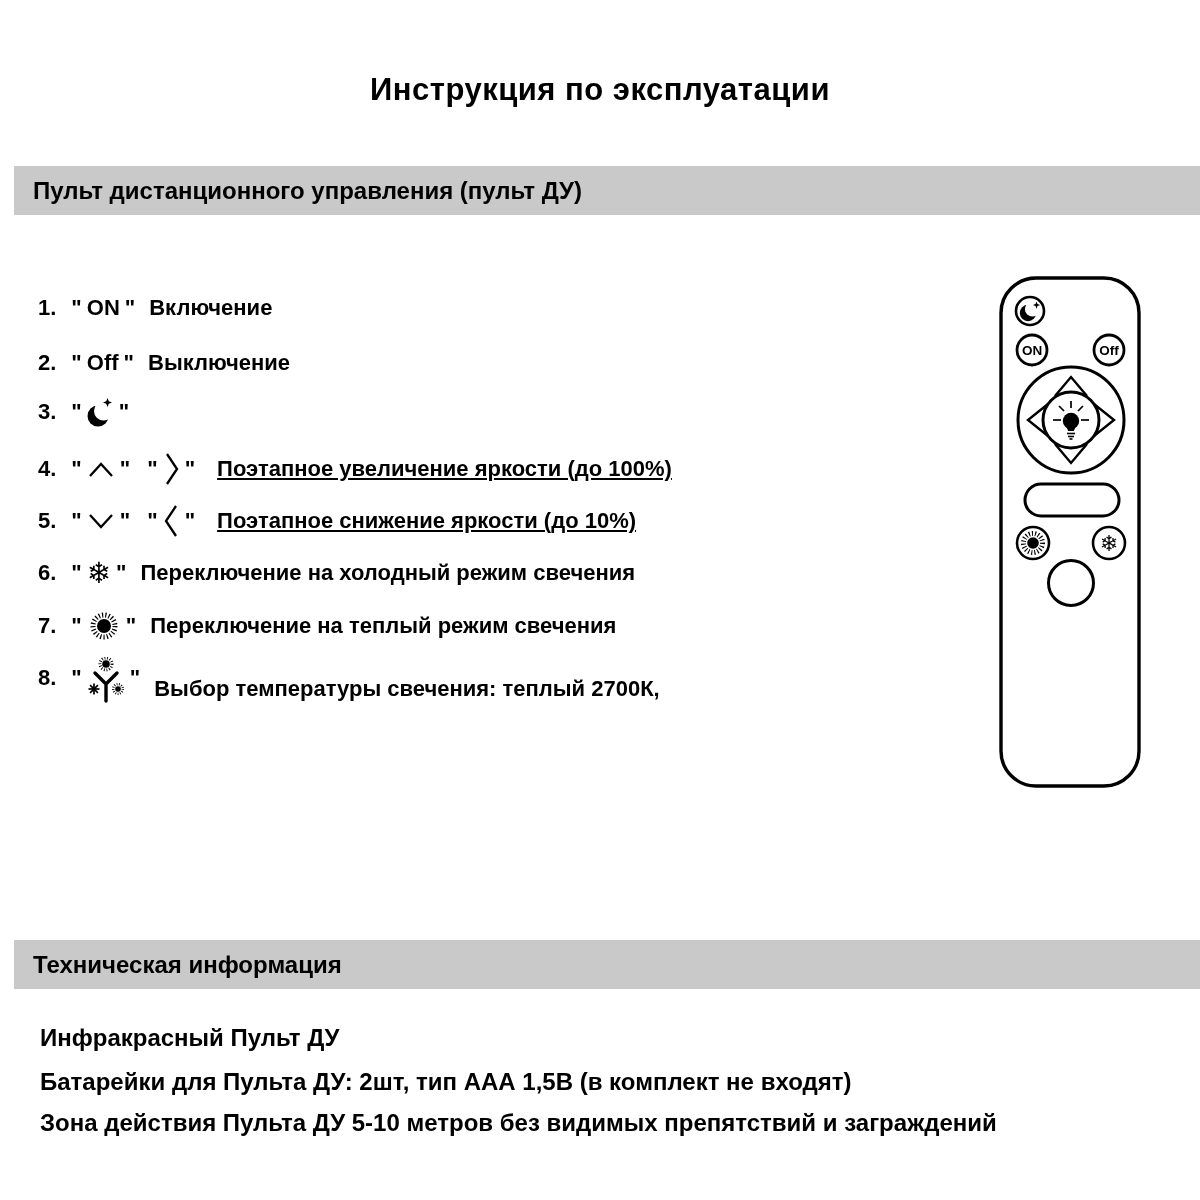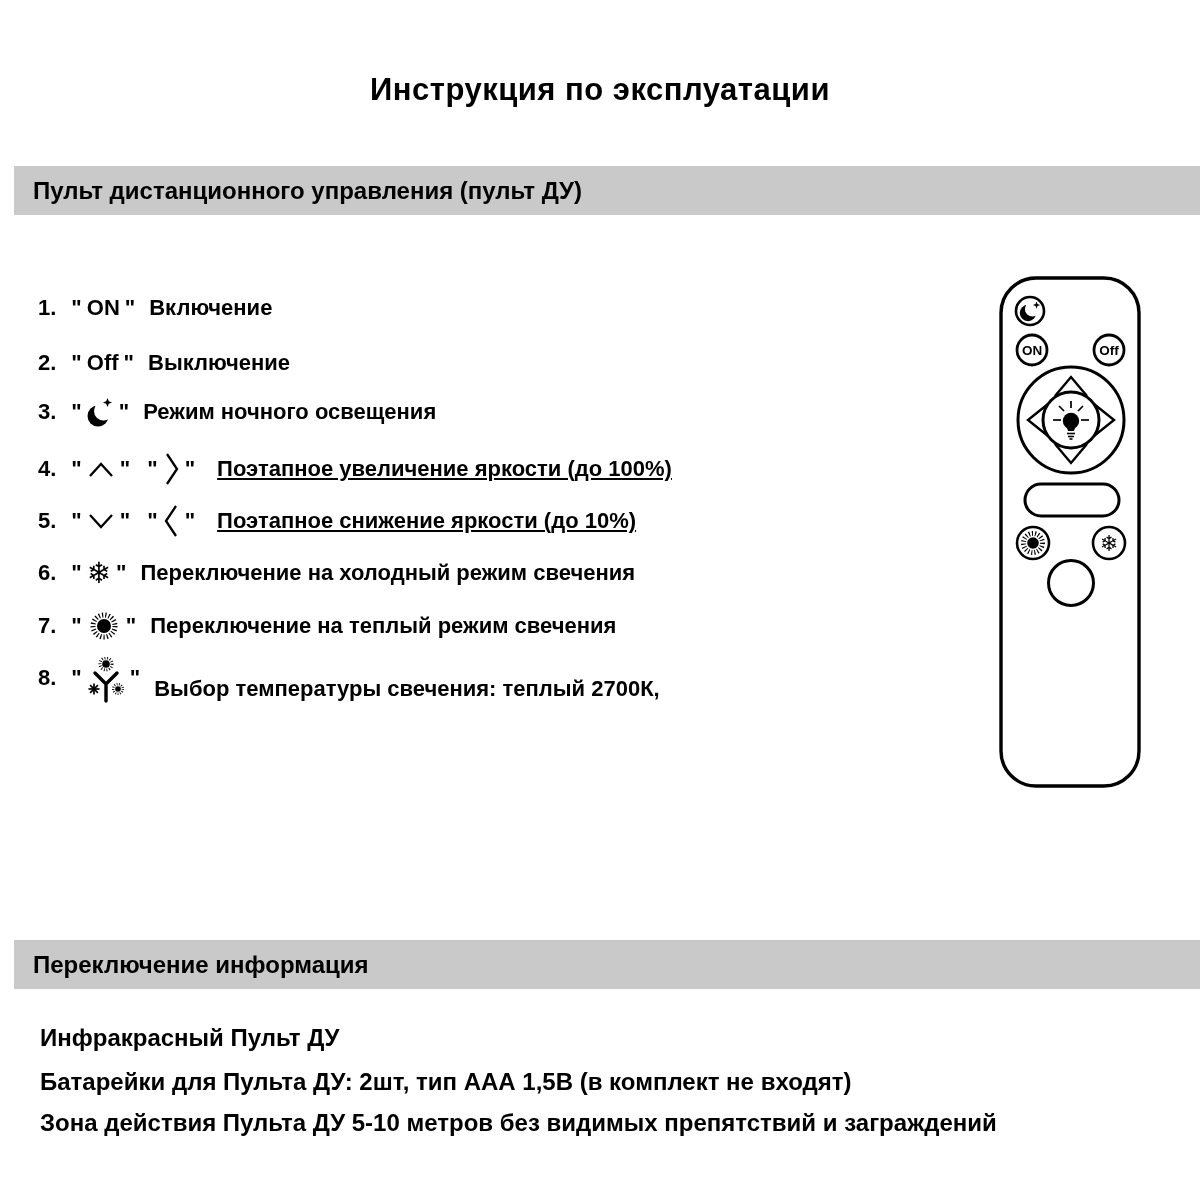--- a/index.html
+++ b/index.html
@@ -76,21 +76,20 @@
   <span class="num">3.</span>
   <span class="q">"</span>
   <span class="icon">
     <svg width="27" height="33" viewBox="0 0 27 33">
       <circle cx="11" cy="20" r="10.5" fill="#000"></circle>
       <circle cx="16.5" cy="15" r="9.5" fill="#fff"></circle>
       <path d="M20.5 2 l1.3 3.2 3.2 1.3 -3.2 1.3 -1.3 3.2 -1.3 -3.2 -3.2 -1.3 3.2 -1.3 z" fill="#000"></path>
     </svg>
   </span>
   <span class="q">"</span>
-  <span class="label">Режим ночного освещения</span>
 </div>
 
 <div class="item" style="top:451px">
   <span class="num">4.</span>
   <span class="q">"</span>
   <span class="icon">
     <svg width="28" height="17" viewBox="0 0 28 17">
       <path d="M3 15 L14 3 L25 15" fill="none" stroke="#000" stroke-width="2.3"></path>
     </svg>
   </span>
@@ -227,18 +226,18 @@
     <g>
       <circle cx="111" cy="268" r="16" fill="none" stroke="#000" stroke-width="2.6"></circle>
       <text x="111" y="276" font-size="22" class="flake">❄</text>
     </g>
 
     <circle cx="73" cy="308" r="22.5" fill="none" stroke="#000" stroke-width="3"></circle>
   </svg>
 </div>
 
 <div class="banner banner-tech">
-  <span>Переключение информация</span>
+  <span>Техническая информация</span>
 </div>
 
 <div class="tech-line" style="top:1023px">Инфракрасный Пульт ДУ</div>
 <div class="tech-line" style="top:1067px">Батарейки для Пульта ДУ: 2шт, тип ААА 1,5В (в комплект не входят)</div>
 <div class="tech-line" style="top:1108px">Зона действия Пульта ДУ 5-10 метров без видимых препятствий и заграждений</div>
 
 </body></html>

